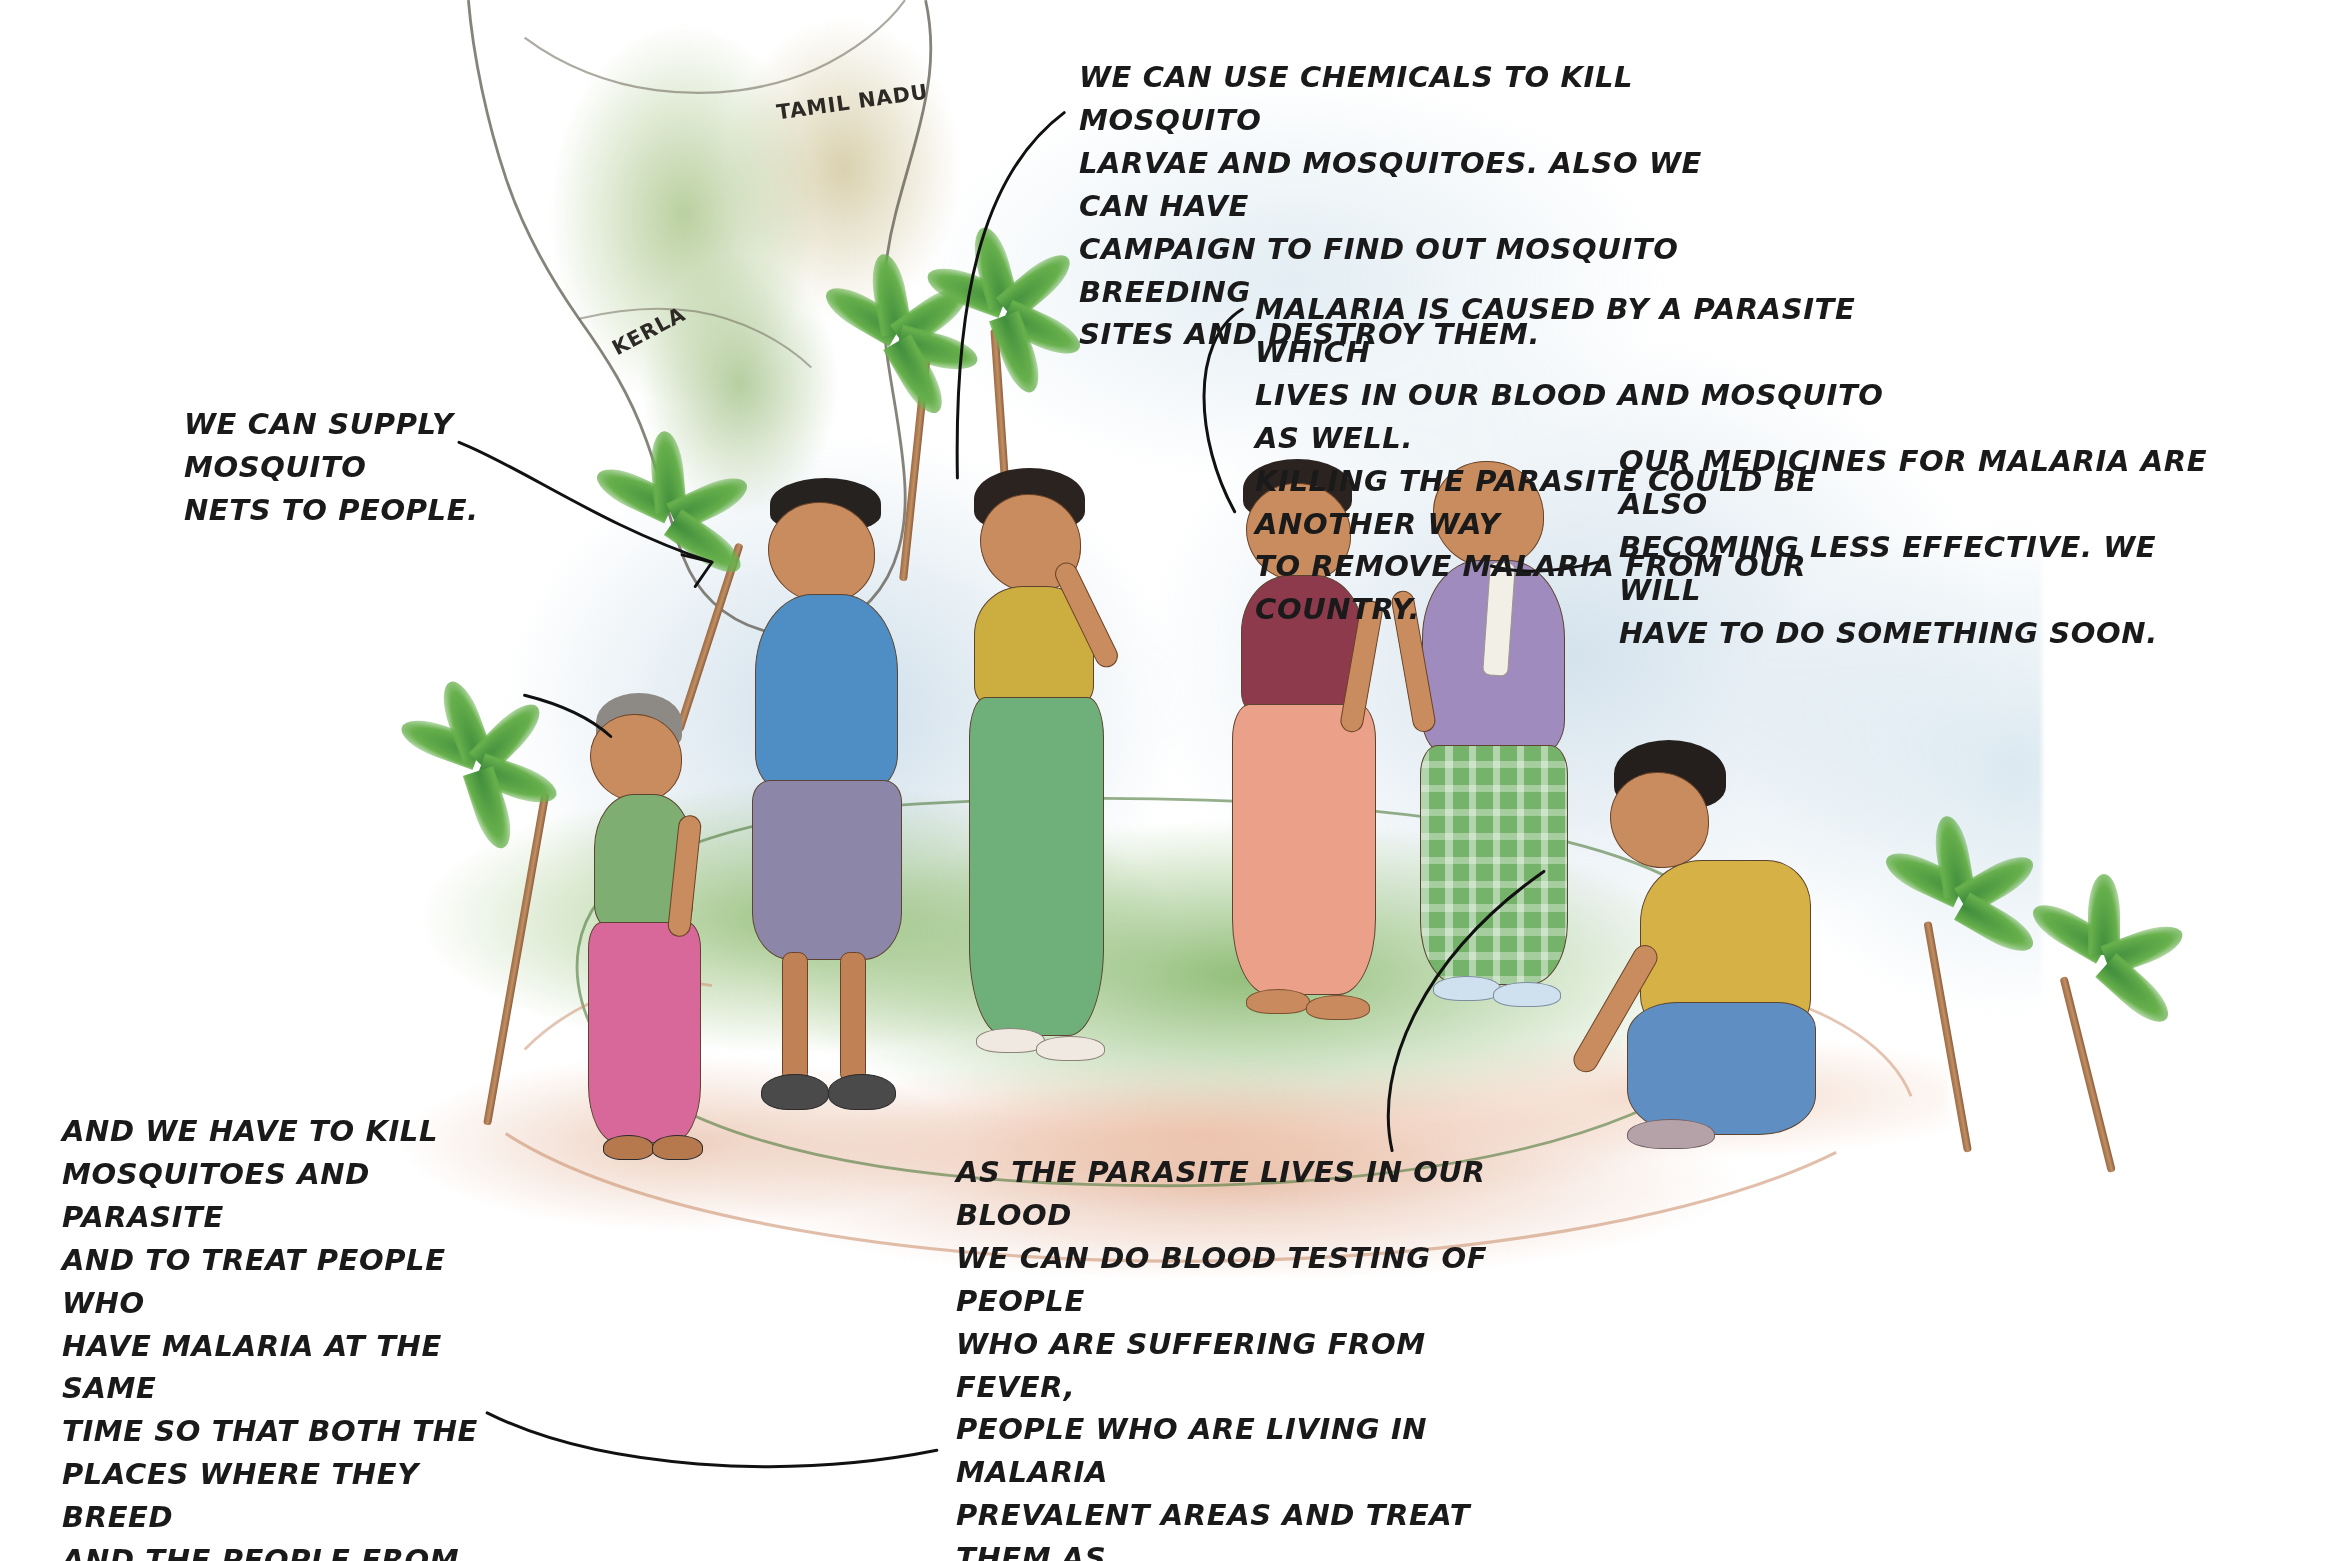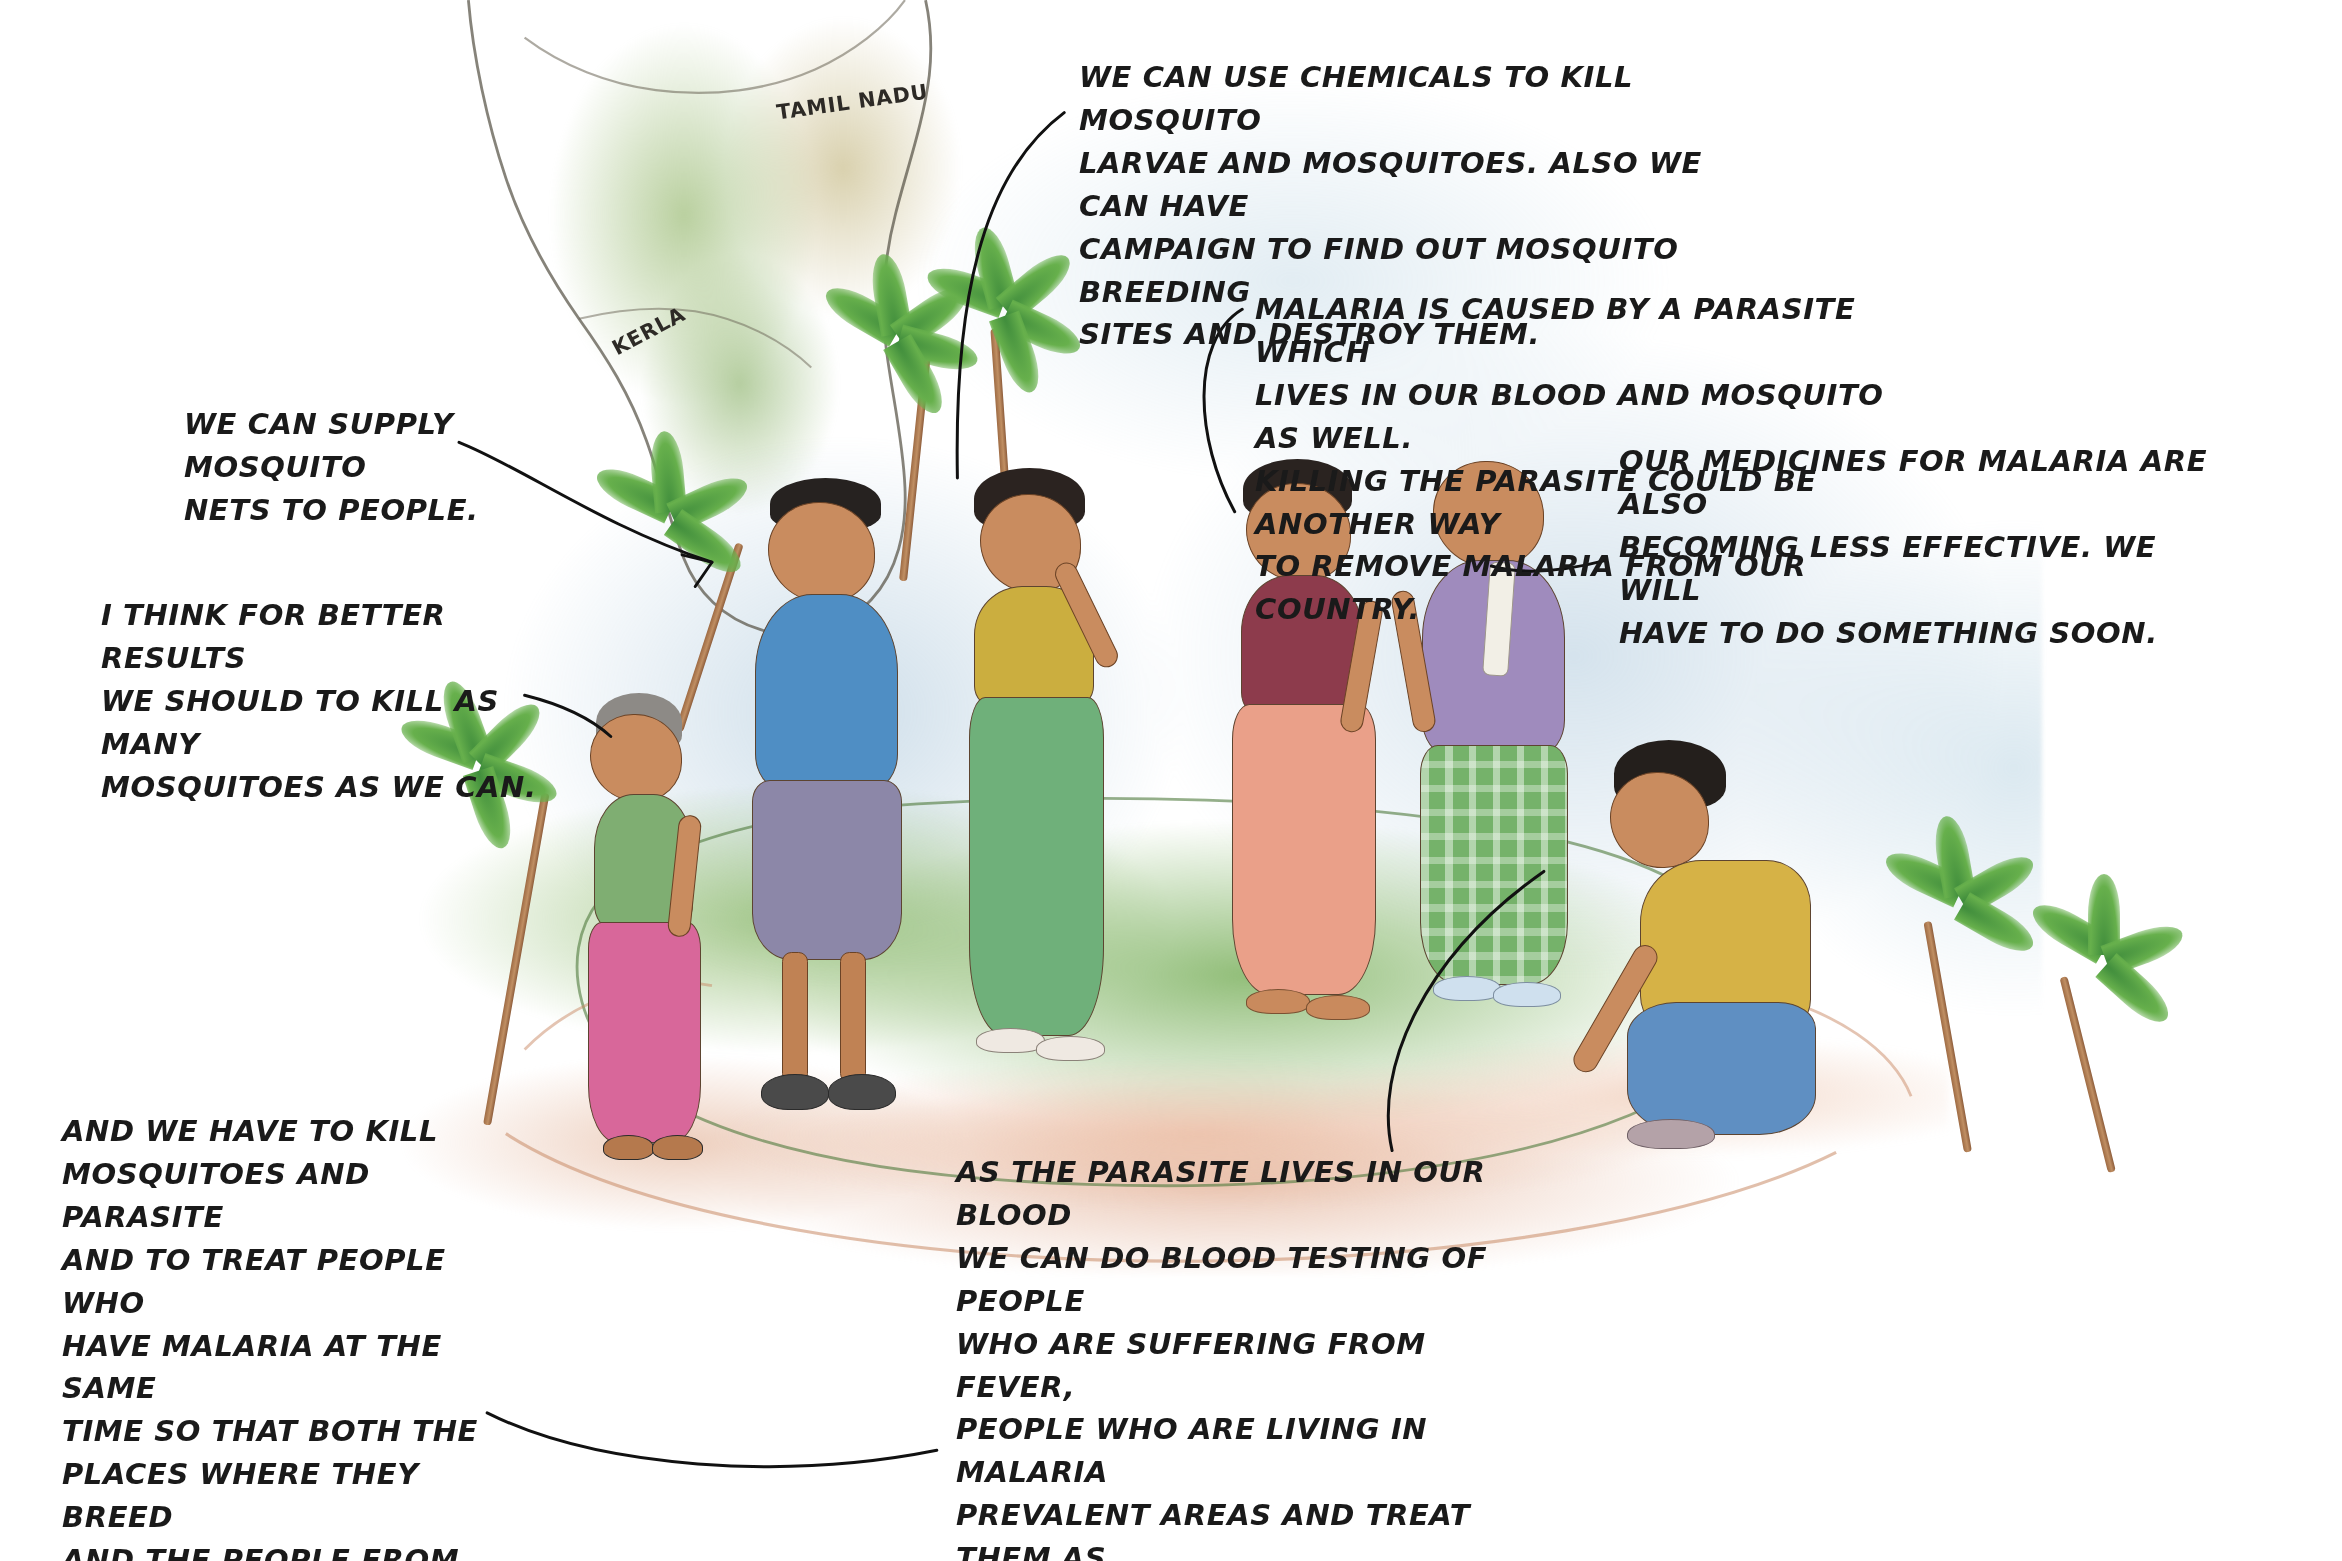--- a/index.html
+++ b/index.html
@@ -309,23 +309,20 @@
       <path d="M1714,598 C1660,612 1620,612 1592,604"></path>
 
       <path d="M1486,1228 C1466,1140 1520,1020 1648,930"></path>
 
       <path d="M520,1508 C640,1568 840,1580 1000,1548"></path>
     </g>
   </svg>
 
   <div class="callout" id="callout-nets">WE CAN SUPPLY MOSQUITO
 NETS TO PEOPLE.</div>
-  <div class="callout" id="callout-kill-many">I THINK FOR BETTER RESULTS
-WE SHOULD TO KILL AS MANY
-MOSQUITOES AS WE CAN.</div>
   <div class="callout" id="callout-chemicals">WE CAN USE CHEMICALS TO KILL MOSQUITO
 LARVAE AND MOSQUITOES.  ALSO WE CAN HAVE
 CAMPAIGN TO FIND OUT MOSQUITO BREEDING
 SITES AND DESTROY THEM.</div>
   <div class="callout" id="callout-parasite">MALARIA IS CAUSED BY A PARASITE WHICH
 LIVES IN OUR BLOOD AND MOSQUITO AS WELL.
 KILLING THE PARASITE COULD BE ANOTHER WAY
 TO REMOVE MALARIA FROM OUR COUNTRY.</div>
   <div class="callout" id="callout-medicines">OUR MEDICINES FOR MALARIA ARE ALSO
 BECOMING LESS EFFECTIVE. WE WILL

